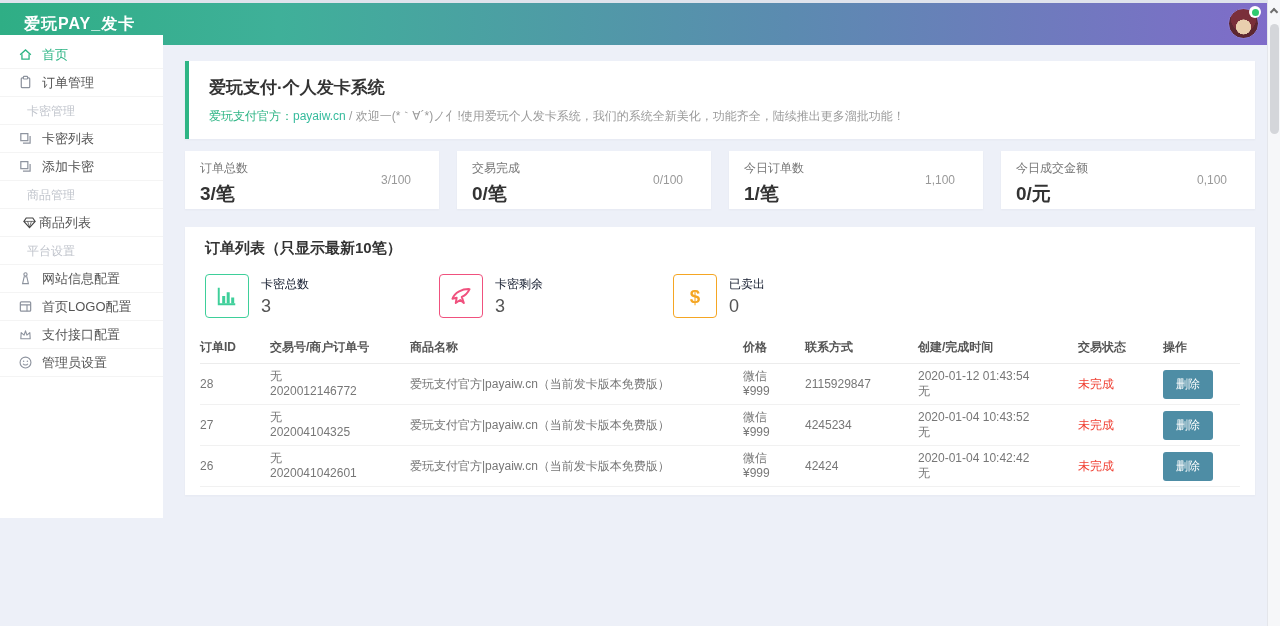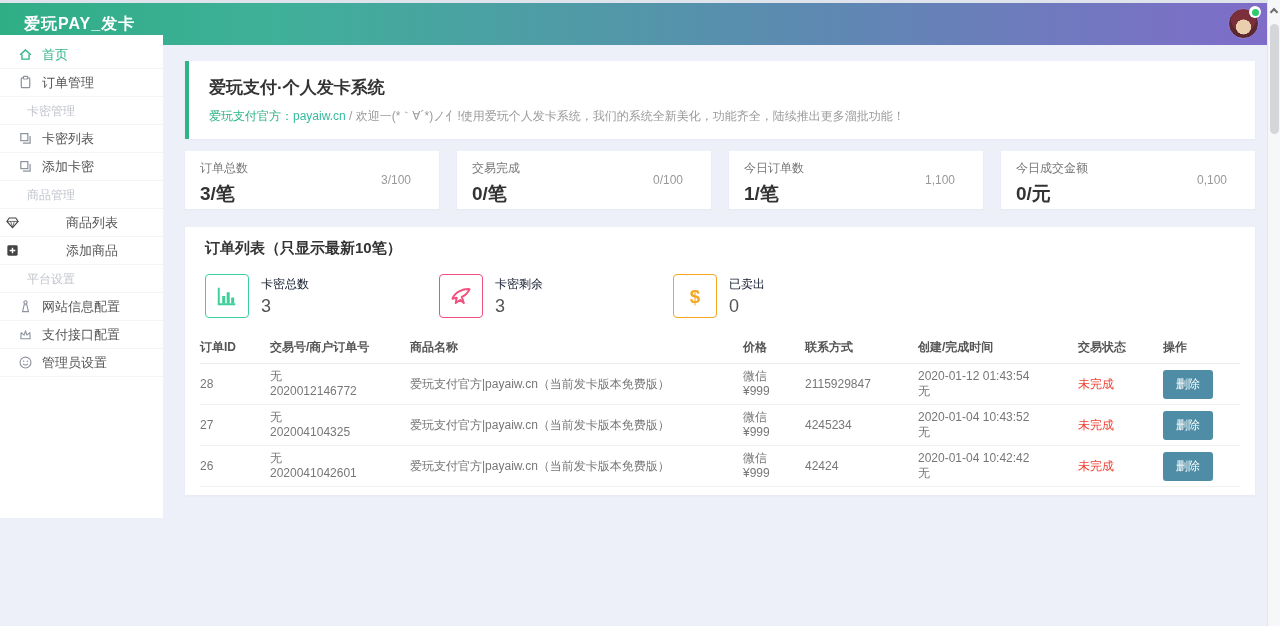--- a/index.html
+++ b/index.html
@@ -29,21 +29,21 @@
   }
   .avatar-badge i { display:block; width:7px; height:7px; border-radius:50%; }
   
   .sidebar { position:absolute; top:35px; left:0; width:163px; height:483px; background:#fff; padding-top:6px; }
   .sb-item {
     height:28px; display:flex; align-items:center; padding-left:18px;
     border-bottom:1px solid #f4f4f4; font-size:13px; color:#555; cursor:pointer;
   }
   .sb-item .sb-icon { width:15px; height:15px; margin-right:9px; color:#8d939e; display:inline-flex; flex:none; }
   .sb-item .sb-icon svg { width:100%; height:100%; }
-  .sb-item.tight { padding-left:5px;gap:44px; }
+  .sb-item.tight { padding-left:22px; }
   .sb-item.tight .sb-icon { margin-right:2px; color:#444; }
   .sb-item.active, .sb-item.active .sb-icon { color:#2eb585; }
   .sb-section {
     height:28px; line-height:28px; padding-left:27px; font-size:12px; color:#c0c4cc;
     border-bottom:1px solid #f4f4f4;
   }
   
   .main { position:absolute; left:185px; top:45px; width:1070px; }
   .card { background:#fff; box-shadow:0 1px 2px rgba(40,50,80,0.04); }
   .welcome-card { margin-top:16px; height:78px; border-left:4px solid #2eb585; padding:15px 20px; }
@@ -143,38 +143,38 @@
       <div class="sb-section">商品管理</div>
       <div class="sb-item tight">
         <span class="sb-icon">
           <svg viewBox="0 0 16 16">
             <path d="M4.5 3.2h7L14 6.8 8 13.4 2 6.8z" fill="none" stroke="currentColor" stroke-width="1.2"></path>
             <path d="M2 6.8h12M6 6.8l2 6.4M10 6.8 8 13.2" fill="none" stroke="currentColor" stroke-width="0.8"></path>
           </svg>
         </span>
         <span class="sb-label">商品列表</span>
       </div>
-      <div class="sb-item tight">
-        <span class="sb-icon">
-          <svg viewBox="0 0 16 16">
-            <rect x="2.5" y="2.5" width="11" height="11" rx="1.5" fill="currentColor"></rect>
-            <path d="M8 5v6M5 8h6" stroke="#fff" stroke-width="1.5" fill="none"></path>
-          </svg>
-        </span>
-        <span class="sb-label">添加商品</span>
-      </div>
       <div class="sb-section">平台设置</div>
       <div class="sb-item">
         <span class="sb-icon">
           <svg viewBox="0 0 16 16">
             <circle cx="8" cy="3.6" r="1.7" fill="none" stroke="currentColor" stroke-width="1.2"></circle>
             <path d="M6.6 6.1h2.8l1.7 7.4H4.9z" fill="none" stroke="currentColor" stroke-width="1.2"></path>
           </svg>
         </span>
         <span class="sb-label">网站信息配置</span>
+      </div>
+      <div class="sb-item">
+        <span class="sb-icon">
+          <svg viewBox="0 0 16 16">
+            <rect x="2.5" y="3" width="11" height="10" rx="1" fill="none" stroke="currentColor" stroke-width="1.3"></rect>
+            <path d="M2.5 6.2h11M9.6 6.2V13" fill="none" stroke="currentColor" stroke-width="1.2"></path>
+          </svg>
+        </span>
+        <span class="sb-label">首页LOGO配置</span>
       </div>
       <div class="sb-item">
         <span class="sb-icon">
           <svg viewBox="0 0 16 16">
             <path d="M3 12.5 3.4 6l3.1 2.6L8 4.1l1.5 4.5L12.6 6l.4 6.5z" fill="none" stroke="currentColor" stroke-width="1.2" stroke-linejoin="round"></path>
           </svg>
         </span>
         <span class="sb-label">支付接口配置</span>
       </div>
       <div class="sb-item">

